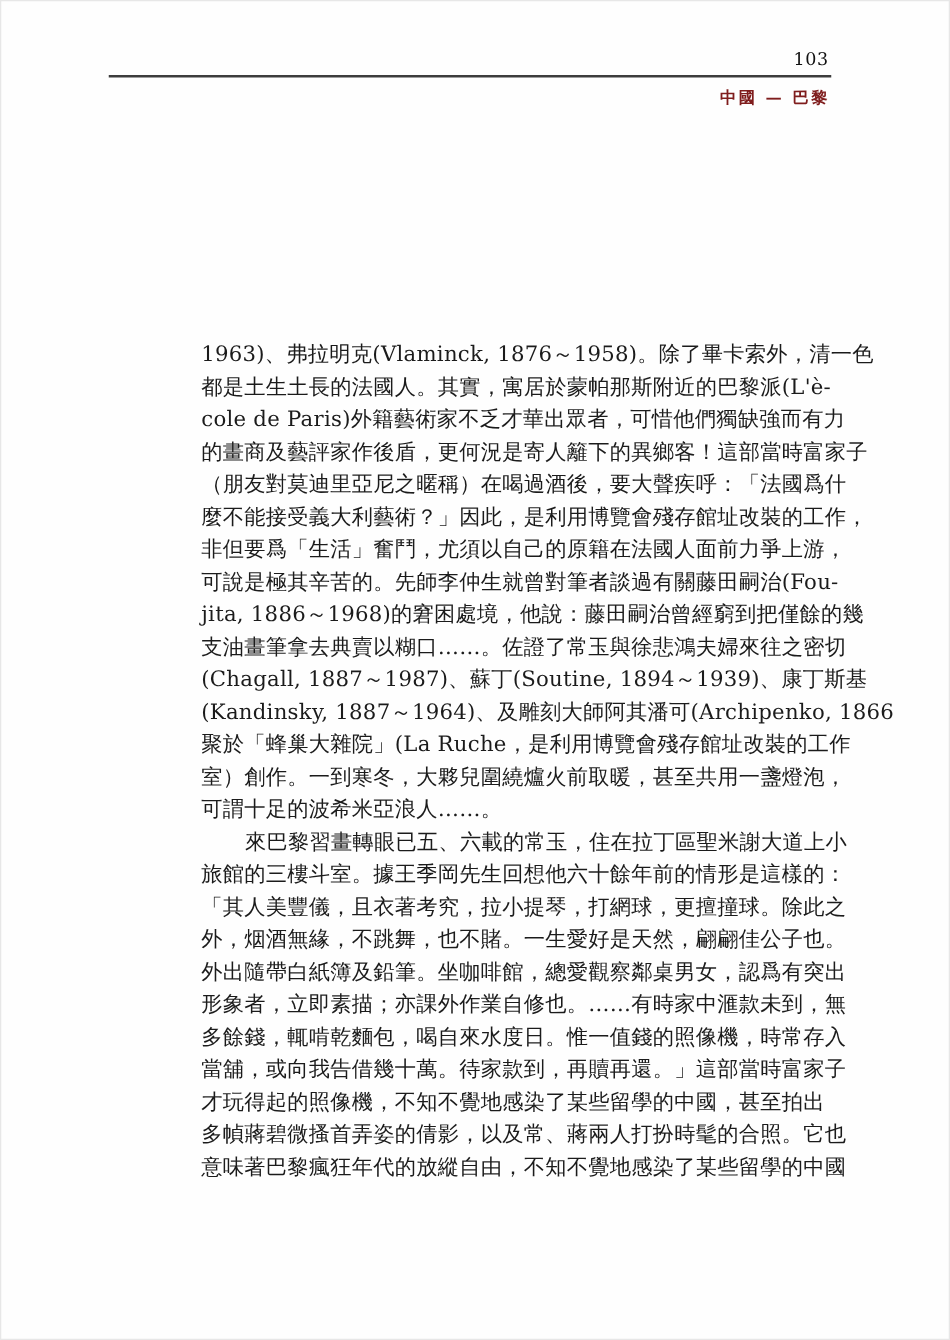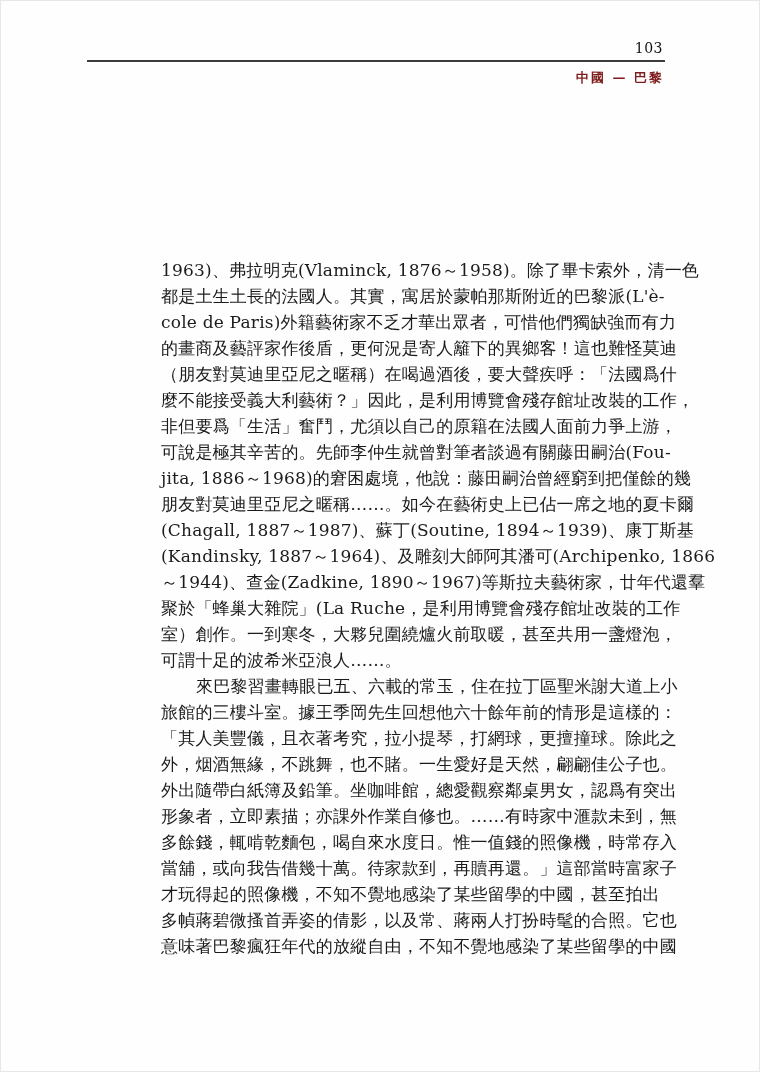--- a/index.html
+++ b/index.html
@@ -39,21 +39,21 @@
     position: absolute;
     top: 68px;
     right: 95px;
     font-size: 13px;
     font-weight: bold;
     letter-spacing: 2px;
     color: #7f1d1d;
   }
   .text {
     position: absolute;
-    top: 256px;
+    top: 270px;
     left: 160px;
     width: 462px;
   }
   .line {
     font-size: 17px;
     line-height: 26px;
     height: 26px;
     white-space: nowrap;
     letter-spacing: 0.2px;
     color: #1b1b1b;
@@ -68,30 +68,29 @@
 <div class="page">
 
   <div class="pagenum">103</div>
   <div class="rule"></div>
   <div class="runhead">中國 — 巴黎</div>
 
   <div class="text">
     <div class="line">1963)、弗拉明克(Vlaminck, 1876～1958)。除了畢卡索外，清一色</div>
     <div class="line">都是土生土長的法國人。其實，寓居於蒙帕那斯附近的巴黎派(L'è-</div>
     <div class="line">cole de Paris)外籍藝術家不乏才華出眾者，可惜他們獨缺強而有力</div>
-    <div class="line">的畫商及藝評家作後盾，更何況是寄人籬下的異鄉客！這也難怪莫迪</div>
+    <div class="line">的畫商及藝評家作後盾，更何況是寄人籬下的異鄉客！這部當時富家子</div>
     <div class="line">（朋友對莫迪里亞尼之暱稱）在喝過酒後，要大聲疾呼：「法國爲什</div>
     <div class="line">麼不能接受義大利藝術？」因此，是利用博覽會殘存館址改裝的工作，</div>
     <div class="line">非但要爲「生活」奮鬥，尤須以自己的原籍在法國人面前力爭上游，</div>
     <div class="line">可說是極其辛苦的。先師李仲生就曾對筆者談過有關藤田嗣治(Fou-</div>
     <div class="line">jita, 1886～1968)的窘困處境，他說：藤田嗣治曾經窮到把僅餘的幾</div>
-    <div class="line">朋友對莫迪里亞尼之暱稱……。如今在藝術史上已佔一席之地的夏卡爾</div>
+    <div class="line">支油畫筆拿去典賣以糊口……。佐證了常玉與徐悲鴻夫婦來往之密切</div>
     <div class="line">(Chagall, 1887～1987)、蘇丁(Soutine, 1894～1939)、康丁斯基</div>
     <div class="line">(Kandinsky, 1887～1964)、及雕刻大師阿其潘可(Archipenko, 1866</div>
-    <div class="line">～1944)、查金(Zadkine, 1890～1967)等斯拉夫藝術家，廿年代還羣</div>
     <div class="line">聚於「蜂巢大雜院」(La Ruche，是利用博覽會殘存館址改裝的工作</div>
     <div class="line">室）創作。一到寒冬，大夥兒圍繞爐火前取暖，甚至共用一盞燈泡，</div>
     <div class="line">可謂十足的波希米亞浪人……。</div>
 
     <div class="line indent">來巴黎習畫轉眼已五、六載的常玉，住在拉丁區聖米謝大道上小</div>
     <div class="line">旅館的三樓斗室。據王季岡先生回想他六十餘年前的情形是這樣的：</div>
     <div class="line">「其人美豐儀，且衣著考究，拉小提琴，打網球，更擅撞球。除此之</div>
     <div class="line">外，烟酒無緣，不跳舞，也不賭。一生愛好是天然，翩翩佳公子也。</div>
     <div class="line">外出隨帶白紙簿及鉛筆。坐咖啡館，總愛觀察鄰桌男女，認爲有突出</div>
     <div class="line">形象者，立即素描；亦課外作業自修也。……有時家中滙款未到，無</div>

